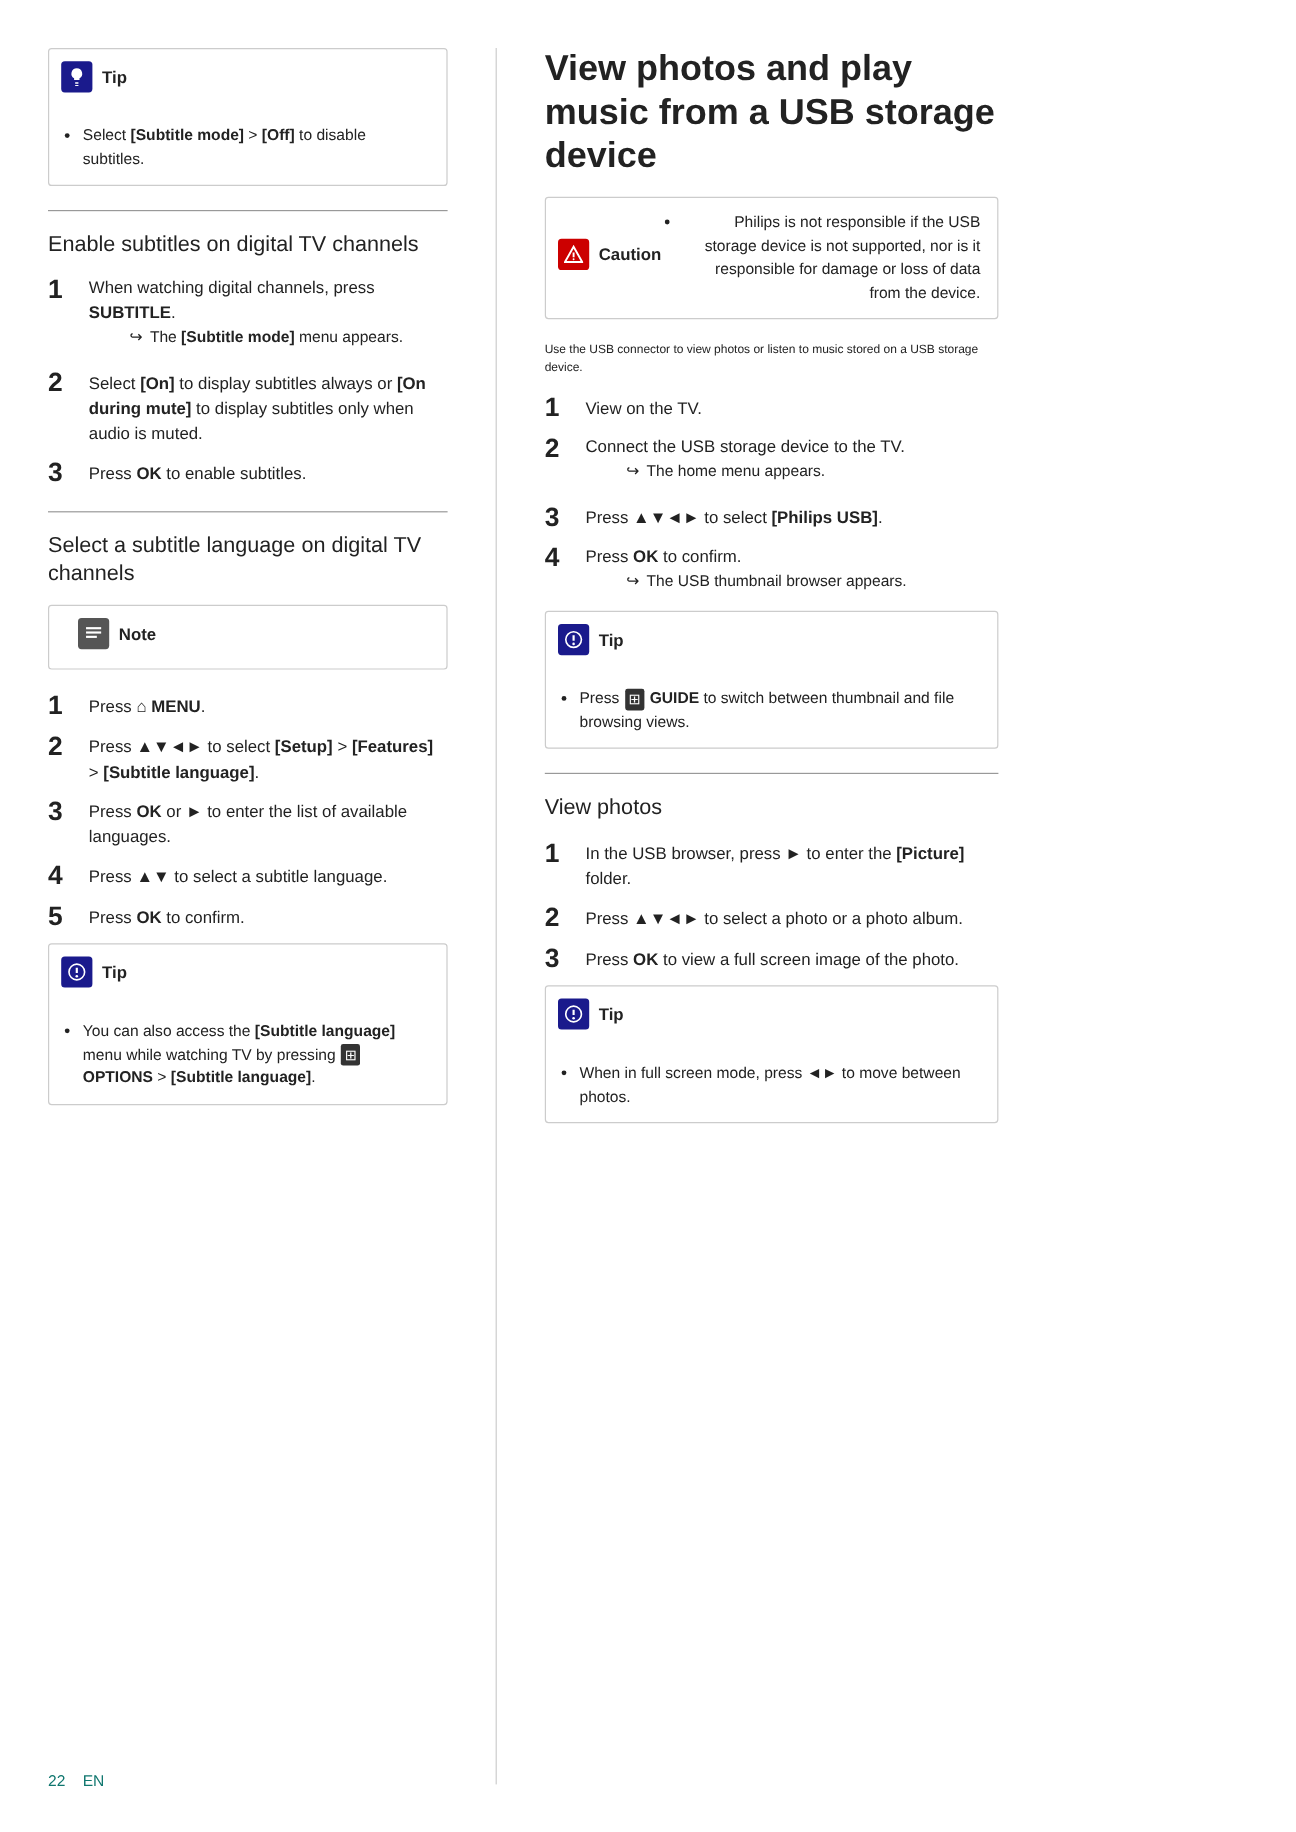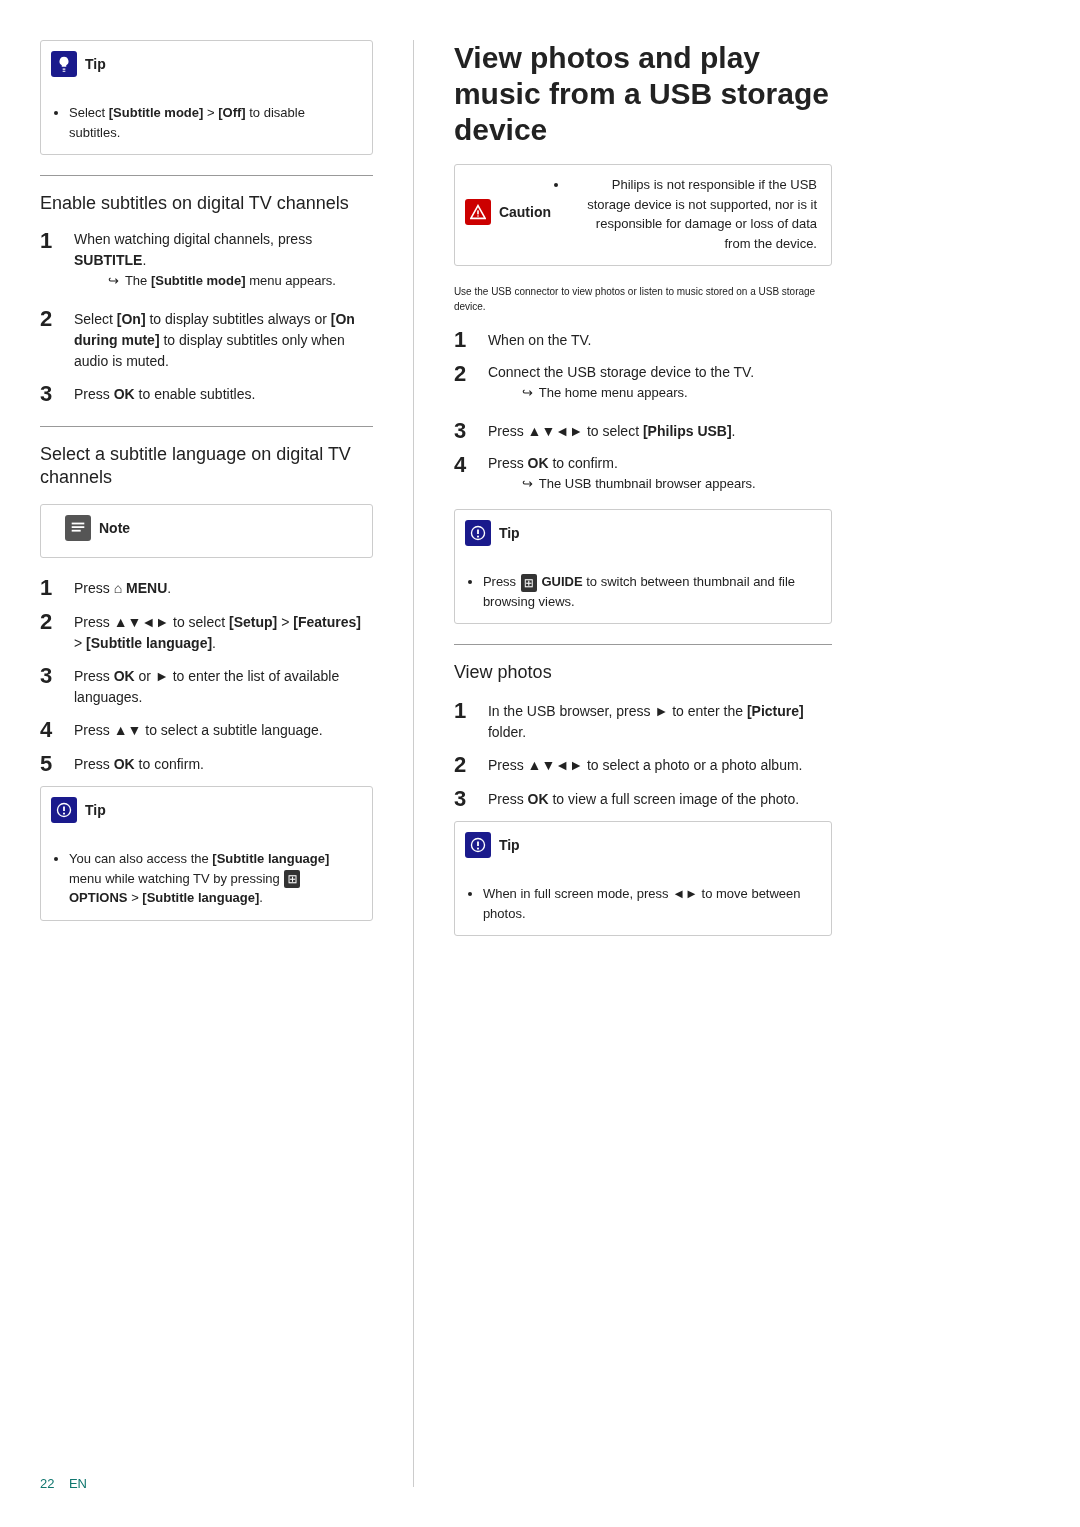--- a/index.html
+++ b/index.html
@@ -396,21 +396,21 @@
           <li>Philips is not responsible if the USB storage device is not supported, nor is it responsible for damage or loss of data from the device.</li>
         </ul>
       </div>
     </div>
 
     <p style="font-size:10px;line-height:1.5;margin-bottom:14px;">Use the USB connector to view photos or listen to music stored on a USB storage device.</p>
 
     <ol class="steps-list">
       <li class="step-item">
         <span class="step-num">1</span>
-        <span class="step-text">When on the TV.</span>
+        <span class="step-text">View on the TV.</span>
       </li>
       <li class="step-item">
         <span class="step-num">2</span>
         <div>
           <span class="step-text">Connect the USB storage device to the TV.</span>
           <div class="sub-step">
             <span class="sub-arrow">↪</span>
             <span class="sub-text">The home menu appears.</span>
           </div>
         </div>

